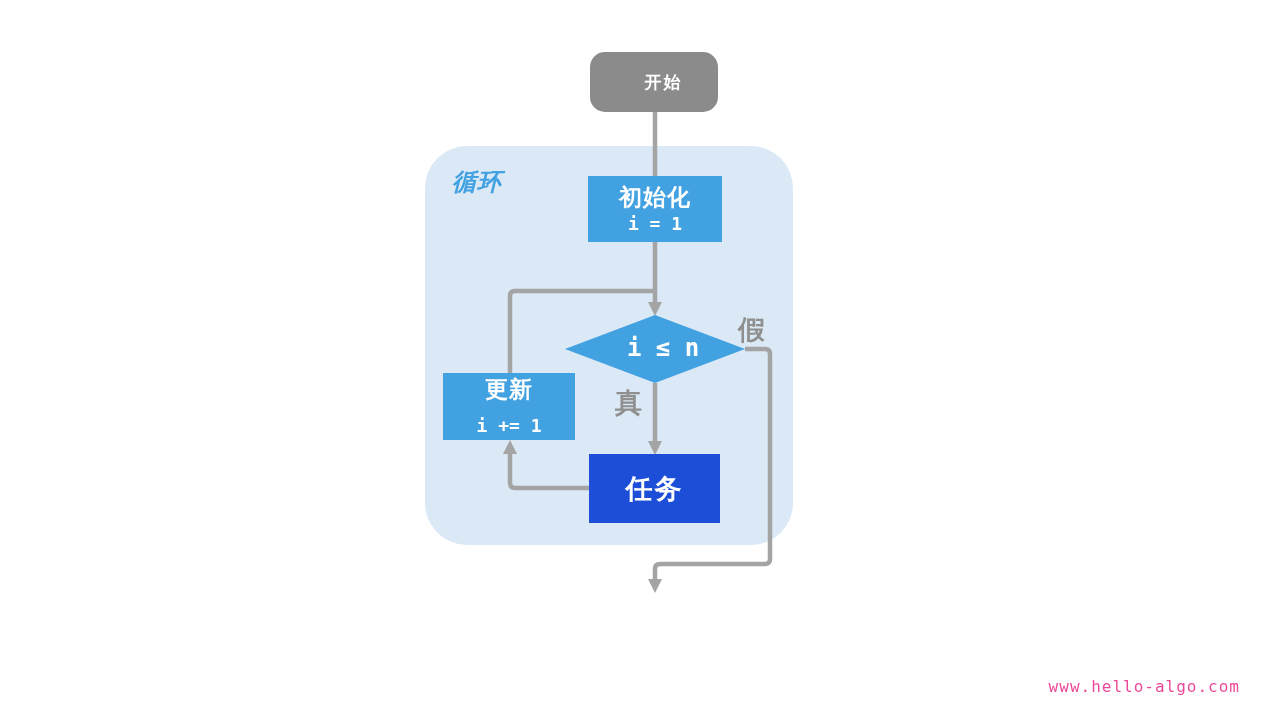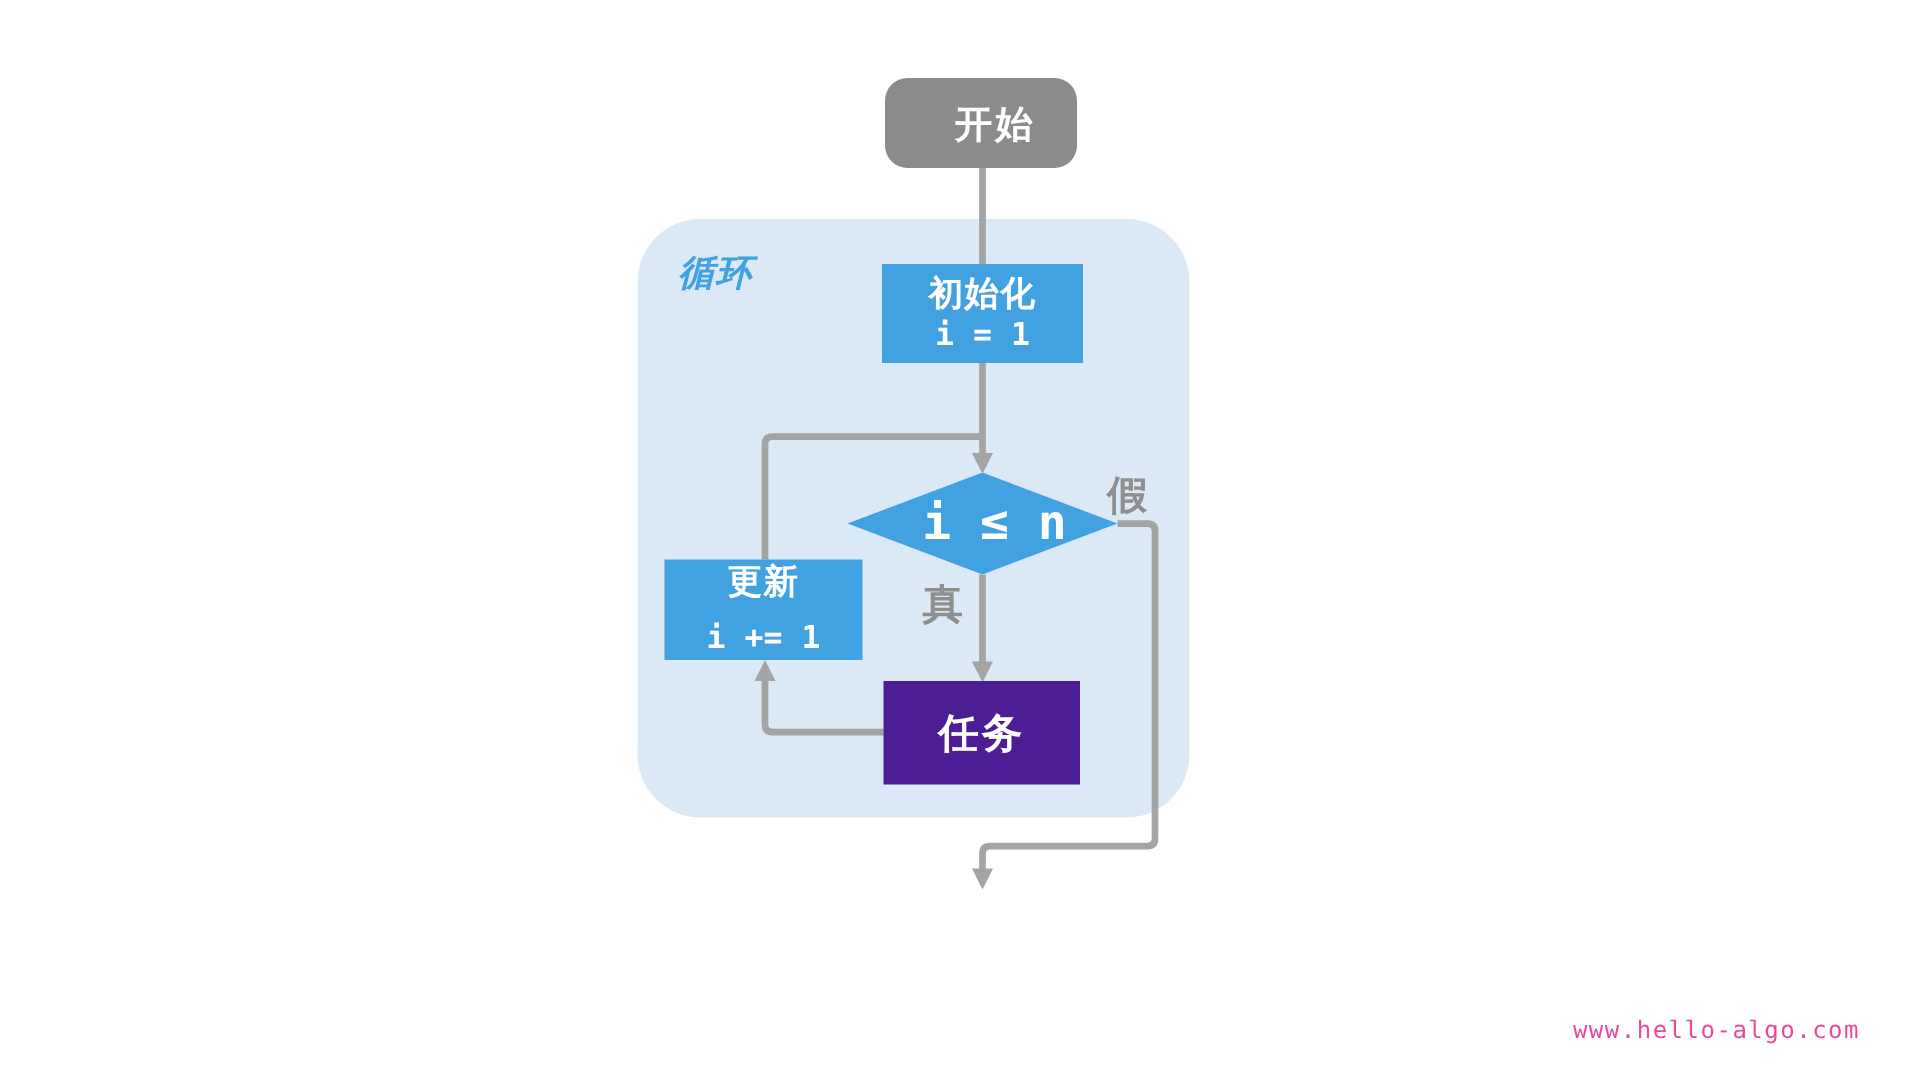--- a/index.html
+++ b/index.html
@@ -45,54 +45,54 @@
     flex-direction: column;
     align-items: center;
     justify-content: center;
     color: #ffffff;
     font-weight: bold;
     text-align: center;
   }
   .terminal {
     background: #8b8b8b;
     border-radius: 15px;
-    font-size: 25px;
+    font-size: 17px;
     letter-spacing: 2px;
     padding-left: 19px;
   }
   .process { background: #42a1e0; }
   .process .cn { font-size: 23px; letter-spacing: 1px; line-height: 1.25; }
   .code {
     font-family: "DejaVu Sans Mono", monospace;
     font-weight: bold;
-    font-size: 21px;
+    font-size: 18px;
     line-height: 1.3;
   }
   .start-node { left: 590px; top: 52px;  width: 128px; height: 60px; }
   .end-node   { left: 589px; top: 592px; width: 129px; height: 60px; }
   .init-box   { left: 588px; top: 176px; width: 134px; height: 66px; }
   .update-box { left: 443px; top: 373px; width: 132px; height: 67px; gap: 10px; }
   .task-box {
     left: 589px; top: 454px; width: 131px; height: 69px;
-    background: #4c1d95;
+    background: #1d4ed8;
     font-size: 27px;
     letter-spacing: 2px;
   }
   .diamond {
     position: absolute;
     left: 565px; top: 315px;
     width: 180px; height: 68px;
     background: #42a1e0;
     clip-path: polygon(50% 0, 100% 50%, 50% 100%, 0 50%);
     display: flex;
     align-items: center;
     justify-content: center;
     color: #ffffff;
   }
-  .diamond .code { font-size: 32px; margin-left: 16px; }
+  .diamond .code { font-size: 24px; margin-left: 16px; }
   .edge-label {
     position: absolute;
     font-size: 27px;
     font-weight: bold;
     color: #8f8f8f;
   }
   .label-true  { left: 615px; top: 385px; }
   .label-false { left: 738px; top: 312px; }
   .watermark {
     position: absolute;

